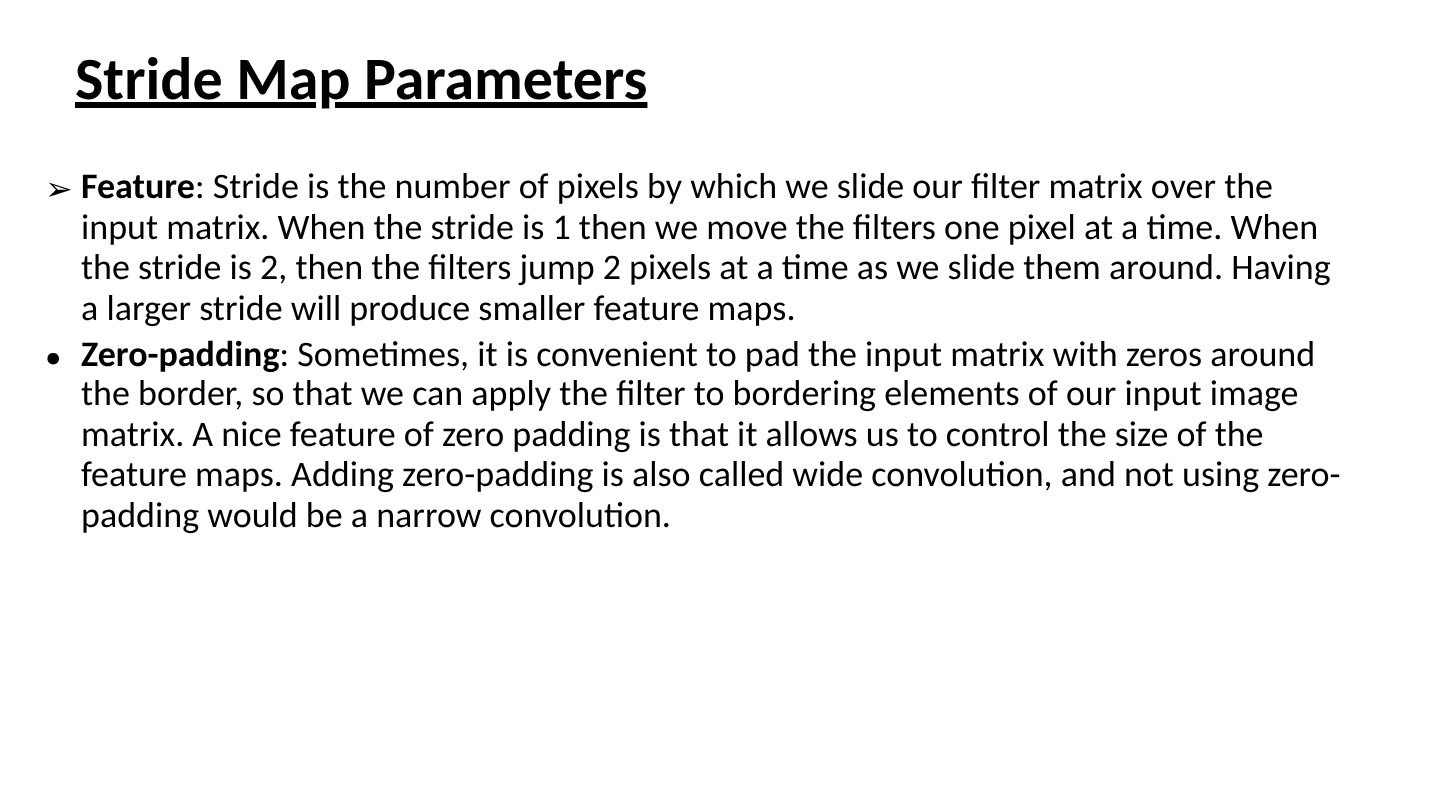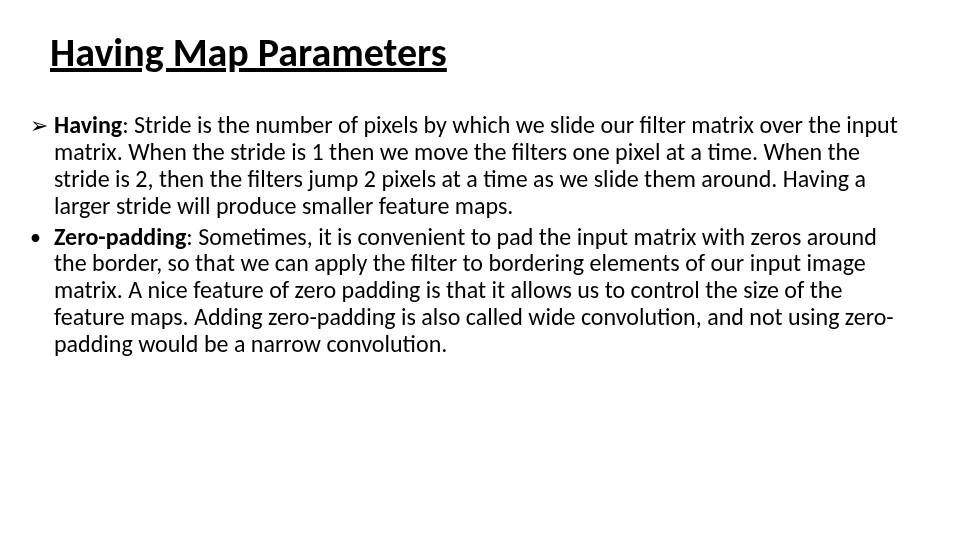--- a/index.html
+++ b/index.html
@@ -53,28 +53,28 @@
     flex: 1;
   }
   .term {
     font-weight: 700;
   }
 </style>
 </head>
 <body>
 
 <div class="slide">
-  <div class="title">Having Map Parameters</div>
+  <div class="title">Stride Map Parameters</div>
 
   <div class="body">
 
     <div class="item">
       <div class="bullet arrow-bullet">➢</div>
       <div class="text">
-        <span class="term">Having</span><span>: Stride is the number of pixels by which we slide our filter matrix over the input matrix. When the stride is 1 then we move the filters one pixel at a time. When the stride is 2, then the filters jump 2 pixels at a time as we slide them around. Having a larger stride will produce smaller feature maps.</span>
+        <span class="term">Feature</span><span>: Stride is the number of pixels by which we slide our filter matrix over the input matrix. When the stride is 1 then we move the filters one pixel at a time. When the stride is 2, then the filters jump 2 pixels at a time as we slide them around. Having a larger stride will produce smaller feature maps.</span>
       </div>
     </div>
 
     <div class="item">
       <div class="bullet">•</div>
       <div class="text">
         <span class="term">Zero-padding</span><span>: Sometimes, it is convenient to pad the input matrix with zeros around the border, so that we can apply the filter to bordering elements of our input image matrix. A nice feature of zero padding is that it allows us to control the size of the feature maps. Adding zero-padding is also called wide convolution, and not using zero-padding would be a narrow convolution.</span>
       </div>
     </div>
 

